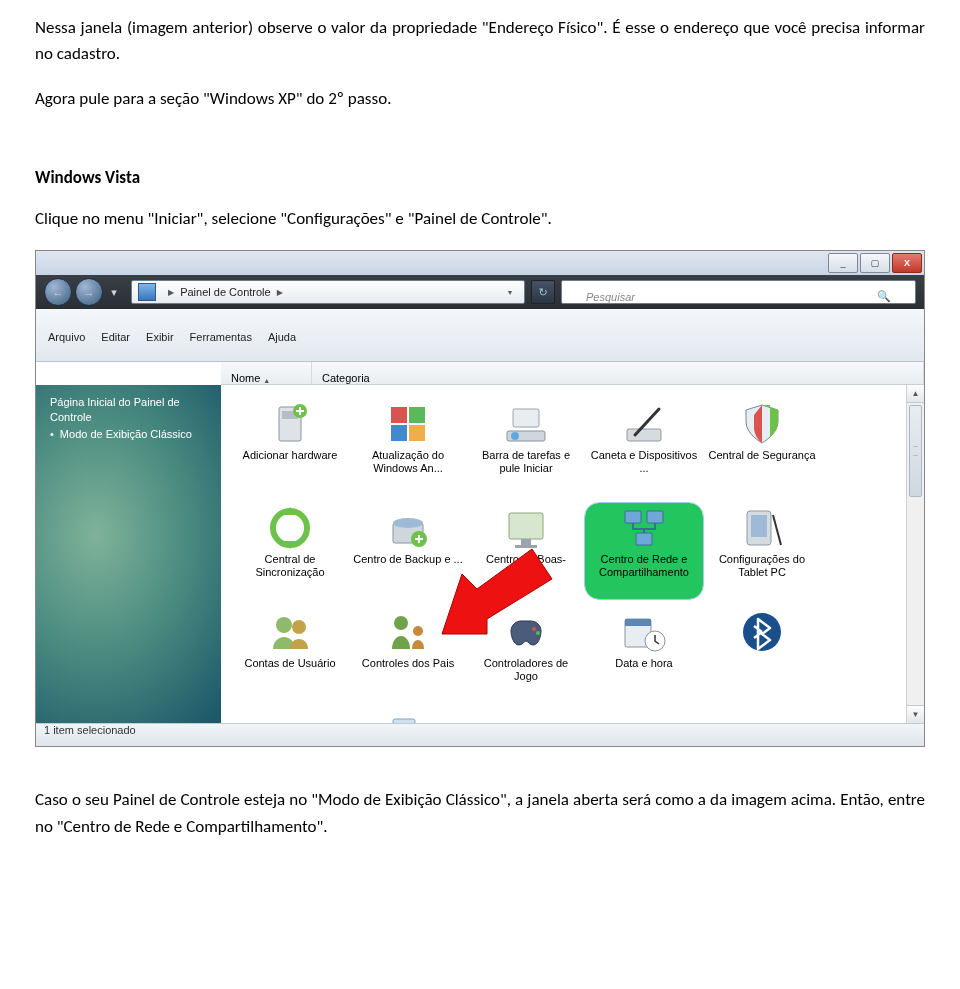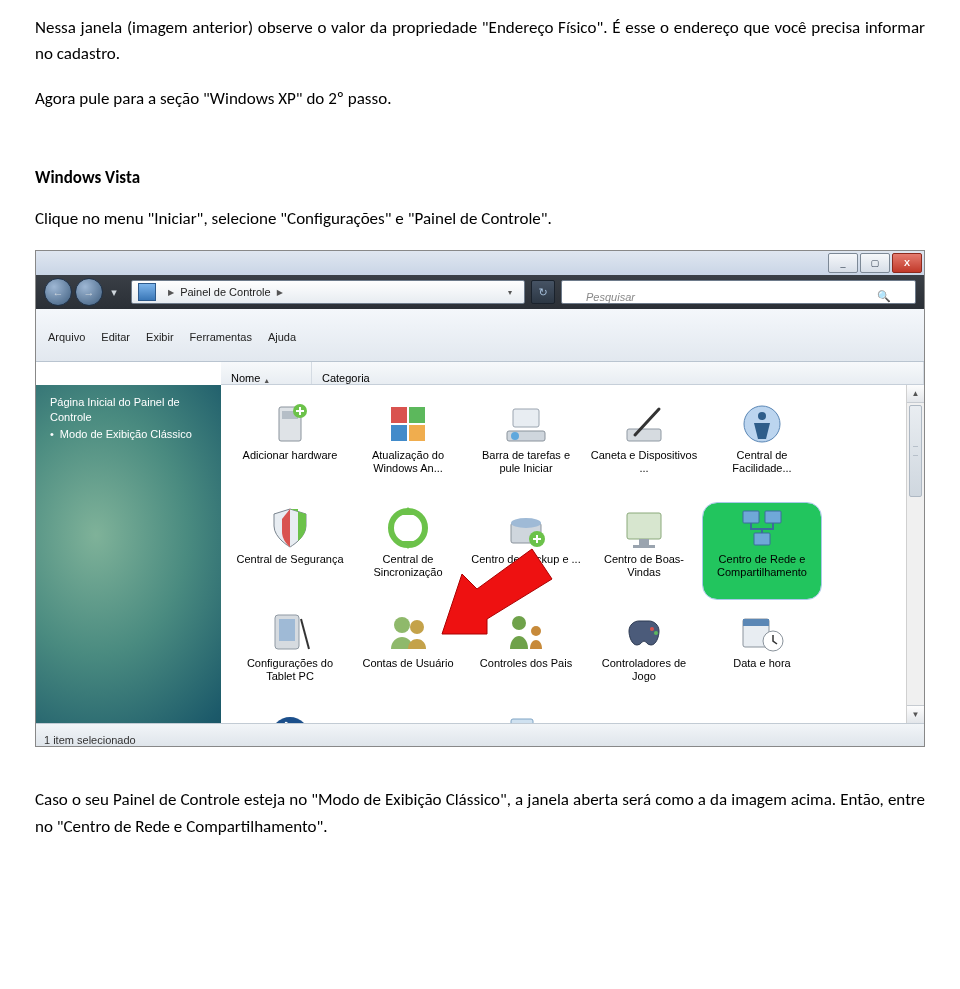--- a/index.html
+++ b/index.html
@@ -42,21 +42,21 @@
 .lbl{max-width:110px}
 
 svg{display:block}
 
 .vscroll{position:absolute;right:0;top:0;bottom:0;width:17px;background:#f0f0f0;border-left:1px solid #d0d0d0}
 .vsbtn{height:17px;background:linear-gradient(#fdfdfd,#e3e6ea);border-bottom:1px solid #c6cbd1;display:flex;align-items:center;justify-content:center;font-size:8px;color:#555}
 .vsbtn.bot{position:absolute;bottom:0;left:0;right:0;border-top:1px solid #c6cbd1;border-bottom:none}
 .vthumb{position:absolute;left:2px;right:2px;top:20px;height:90px;background:linear-gradient(#e9edf1,#cfd7df);border:1px solid #aeb8c3;border-radius:2px}
 .vthumb::after{content:"";position:absolute;left:3px;right:3px;top:40px;height:8px;border-top:1px solid #b7c0ca;border-bottom:1px solid #b7c0ca}
 
-.statusbar{height:22px;background:linear-gradient(#f2f5f8,#dfe5eb);border-top:1px solid #c2cbd4;display:flex;align-items:flex-end;padding:0 8px;font-size:11px;color:#333}
+.statusbar{height:22px;background:linear-gradient(#f2f5f8,#dfe5eb);border-top:1px solid #c2cbd4;display:flex;align-items:flex-start;padding:0 8px;font-size:11px;color:#333}
 
 .redarrow{position:absolute;left:396px;top:283px;pointer-events:none}
 </style>
 </head>
 <body>
 
 <div class="page">
 
   <p class="doc-text">Nessa janela (imagem anterior) observe o valor da propriedade "Endereço Físico". É esse o endereço que você precisa informar no cadastro.</p>
   <p class="doc-text">Agora pule para a seção "Windows XP" do 2º passo.</p>
@@ -161,30 +161,20 @@
         <div class="gitem">
           <div class="gicon">
               <svg width="46" height="46">
                 <rect x="6" y="28" width="34" height="12" rx="2" fill="#d6dbe0" stroke="#8f99a3"></rect>
                 <path d="M14 34 L38 8" stroke="#333" stroke-width="3" stroke-linecap="round"></path>
               </svg>
             </div>
           <div class="lbl">Caneta e Dispositivos ...</div>
         </div>
 
-        <div class="gitem">
-          <div class="gicon">
-              <svg width="46" height="46">
-                <circle cx="23" cy="23" r="18" fill="#bcd5ef" stroke="#5b87b5"></circle>
-                <circle cx="23" cy="15" r="4" fill="#2e5d8a"></circle>
-                <path d="M15 22h16l-4 16h-8z" fill="#2e5d8a"></path>
-              </svg>
-            </div>
-          <div class="lbl">Central de Facilidade...</div>
-        </div>
 
         <div class="gitem">
           <div class="gicon">
               <svg width="46" height="46">
                 <path d="M23 4l16 5v12c0 12-16 21-16 21S7 33 7 21V9z" fill="#e8edf2" stroke="#7a858f"></path>
                 <path d="M23 4l16 5v12c0 6-4 12-8 15V4z" fill="#6cc24a"></path>
                 <path d="M23 4v38c-4-3-8-9-8-15V14z" fill="#d9534f"></path>
               </svg>
             </div>
           <div class="lbl">Central de Segurança</div>

